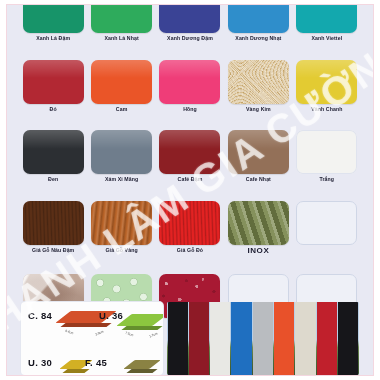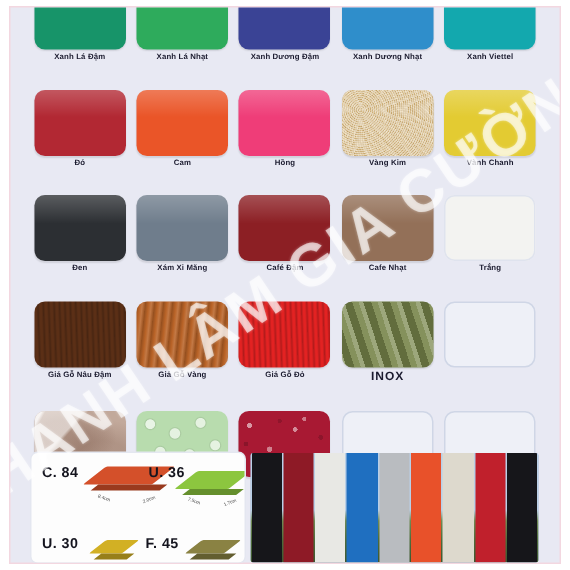--- a/index.html
+++ b/index.html
@@ -383,21 +383,21 @@
         </div>
         <div class="dimtext" style="left:104px; top:30px; transform:rotate(20deg);">7.5cm</div>
         <div class="dimtext" style="left:128px; top:31px; transform:rotate(-22deg);">1.7cm</div>
 
         <div class="prof" style="left:7px; top:55px;">U. 30</div>
         <div class="slab" style="left:44px; top:58px;">
           <div class="slab-top" style="width: 22px; height: 9px; background: rgb(210, 176, 36);" id="slab2-top"></div>
           <div class="slab-side" style="width: 22px; top: 9px; background: rgb(210, 176, 36);" id="slab2-side"></div>
         </div>
 
-        <div class="prof" style="left:76px; top:55px;">F. 45</div>
+        <div class="prof" style="left:64px; top:55px;">F. 45</div>
         <div class="slab" style="left:108px; top:58px;">
           <div class="slab-top" style="width: 26px; height: 9px; background: rgb(138, 130, 67);" id="slab3-top"></div>
           <div class="slab-side" style="width: 26px; top: 9px; background: rgb(138, 130, 67);" id="slab3-side"></div>
         </div>
       </div>
 
       <div id="panel-poles">
         <div class="pole-bg"></div>
         <div class="pole-wrap">
           <div class="pole" id="pole0" style="background: rgb(22, 22, 26);"></div>

